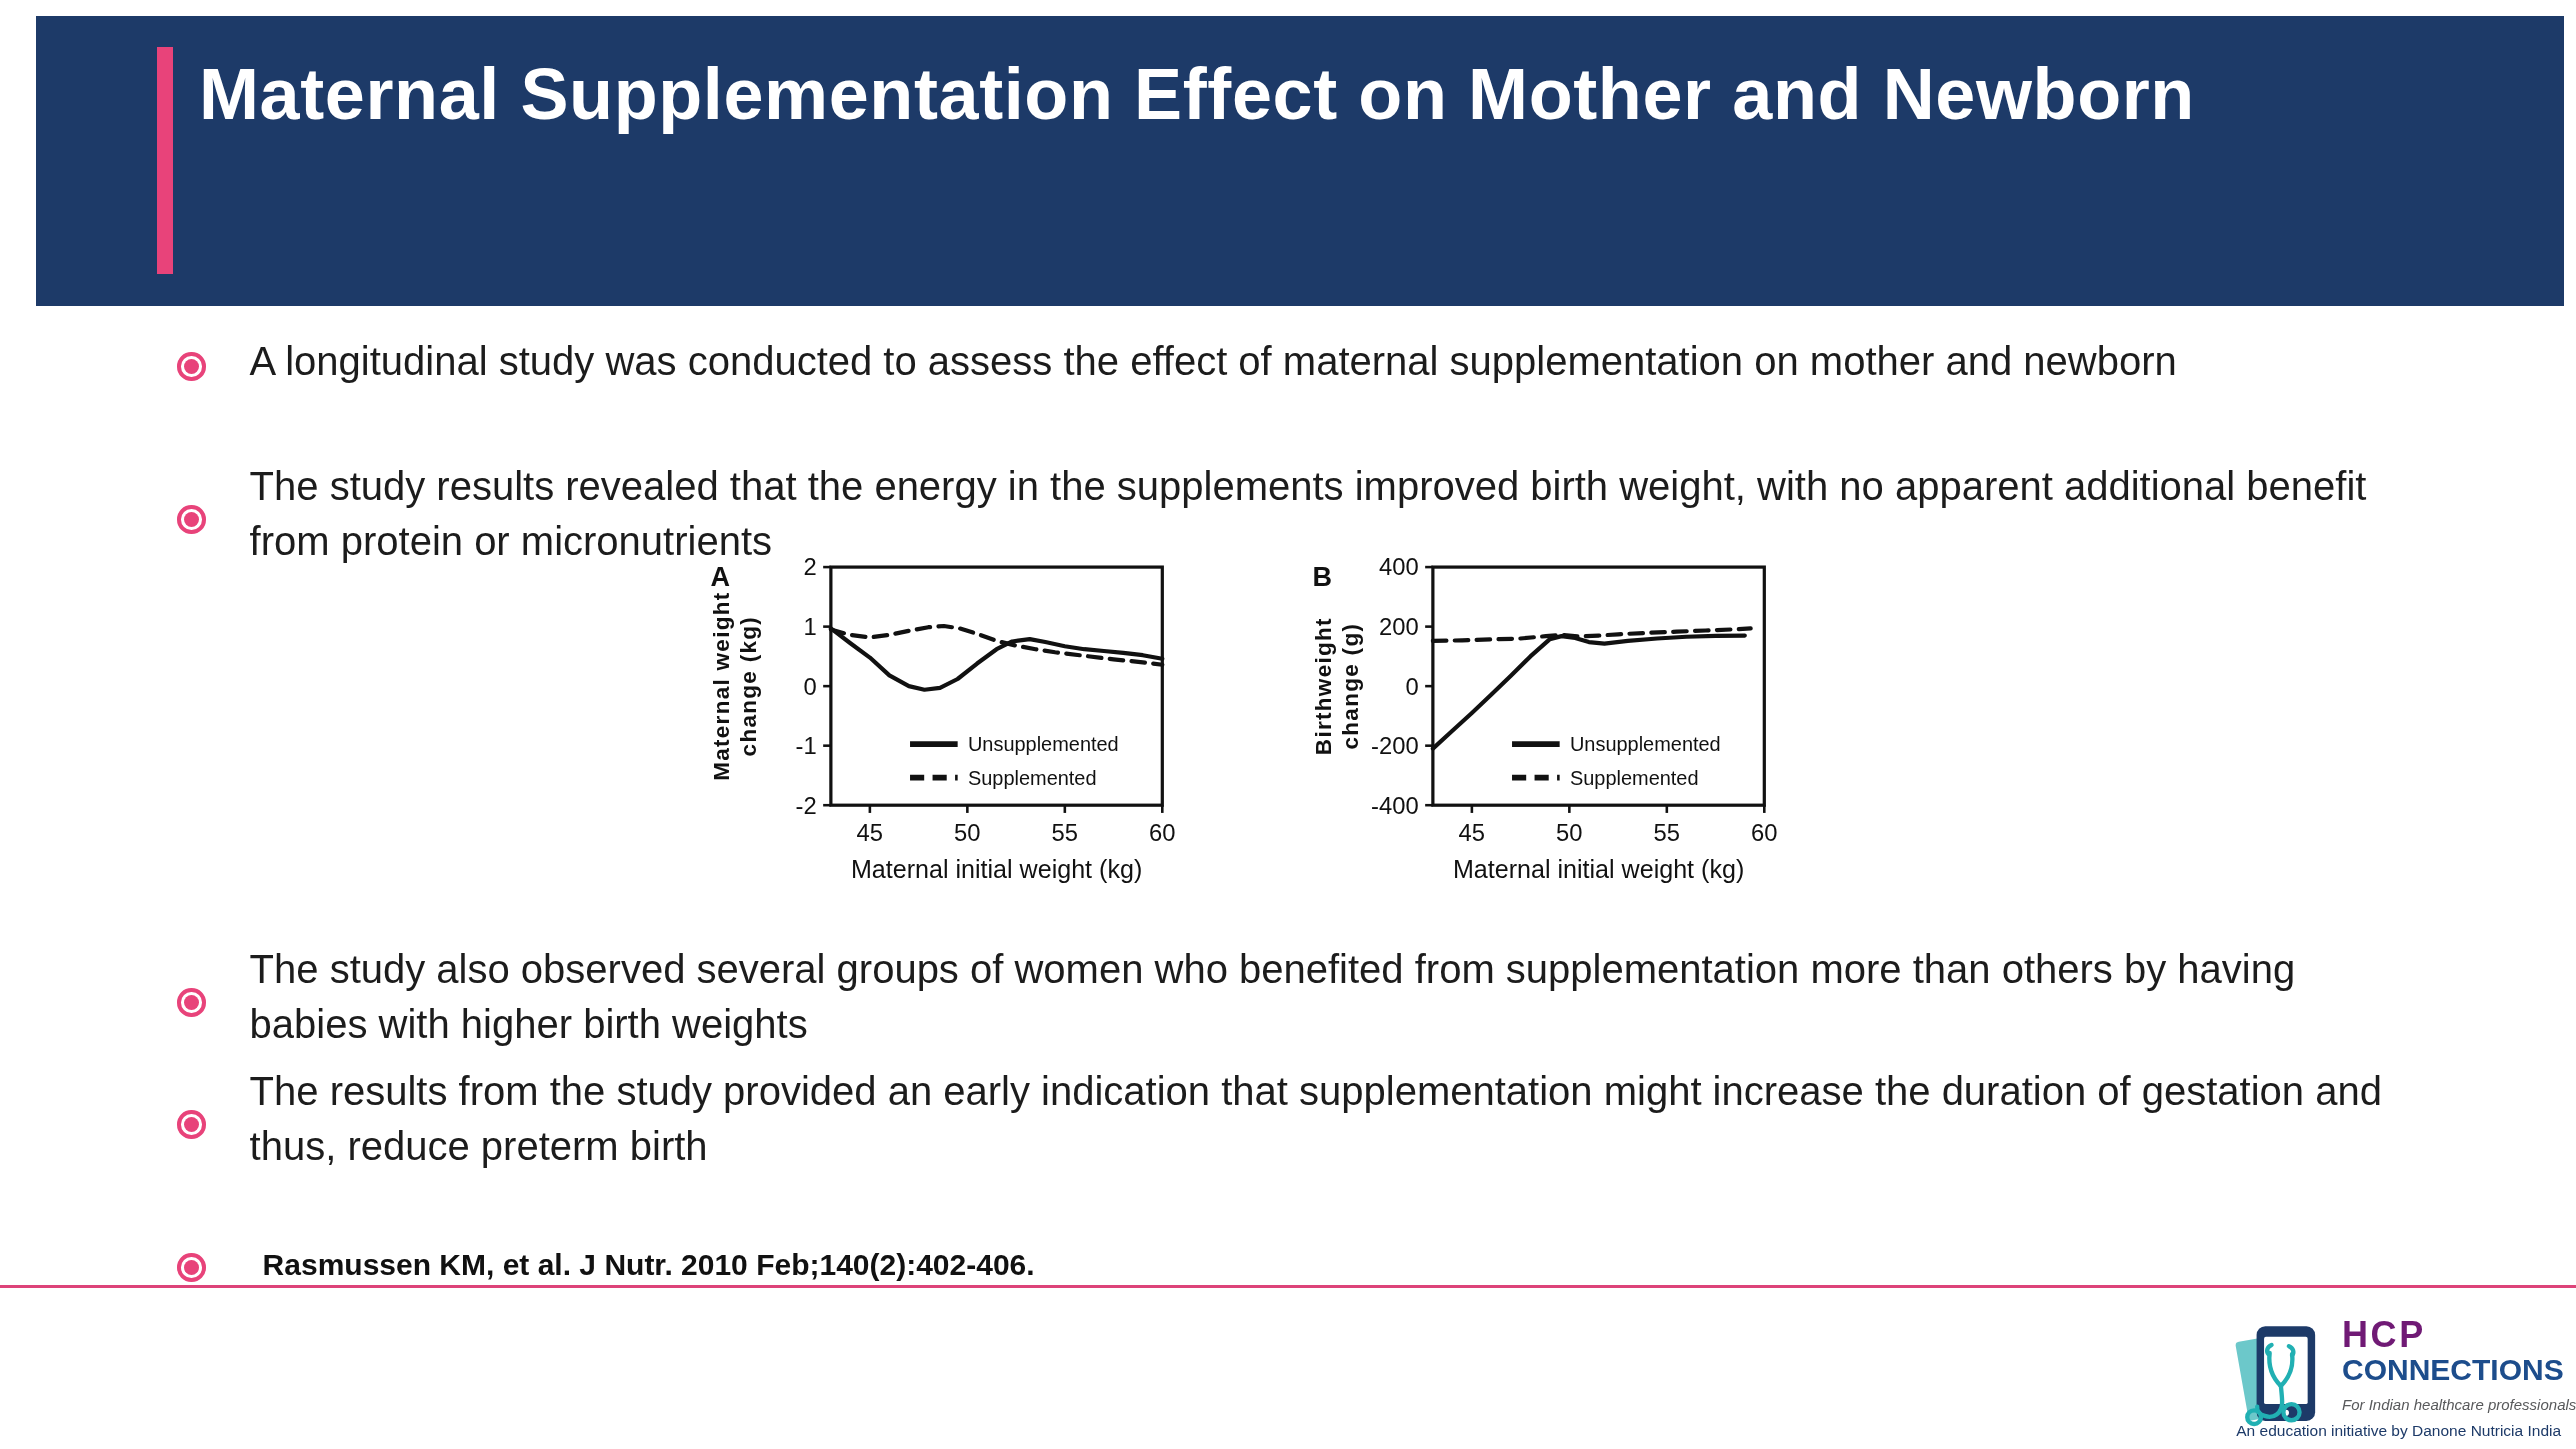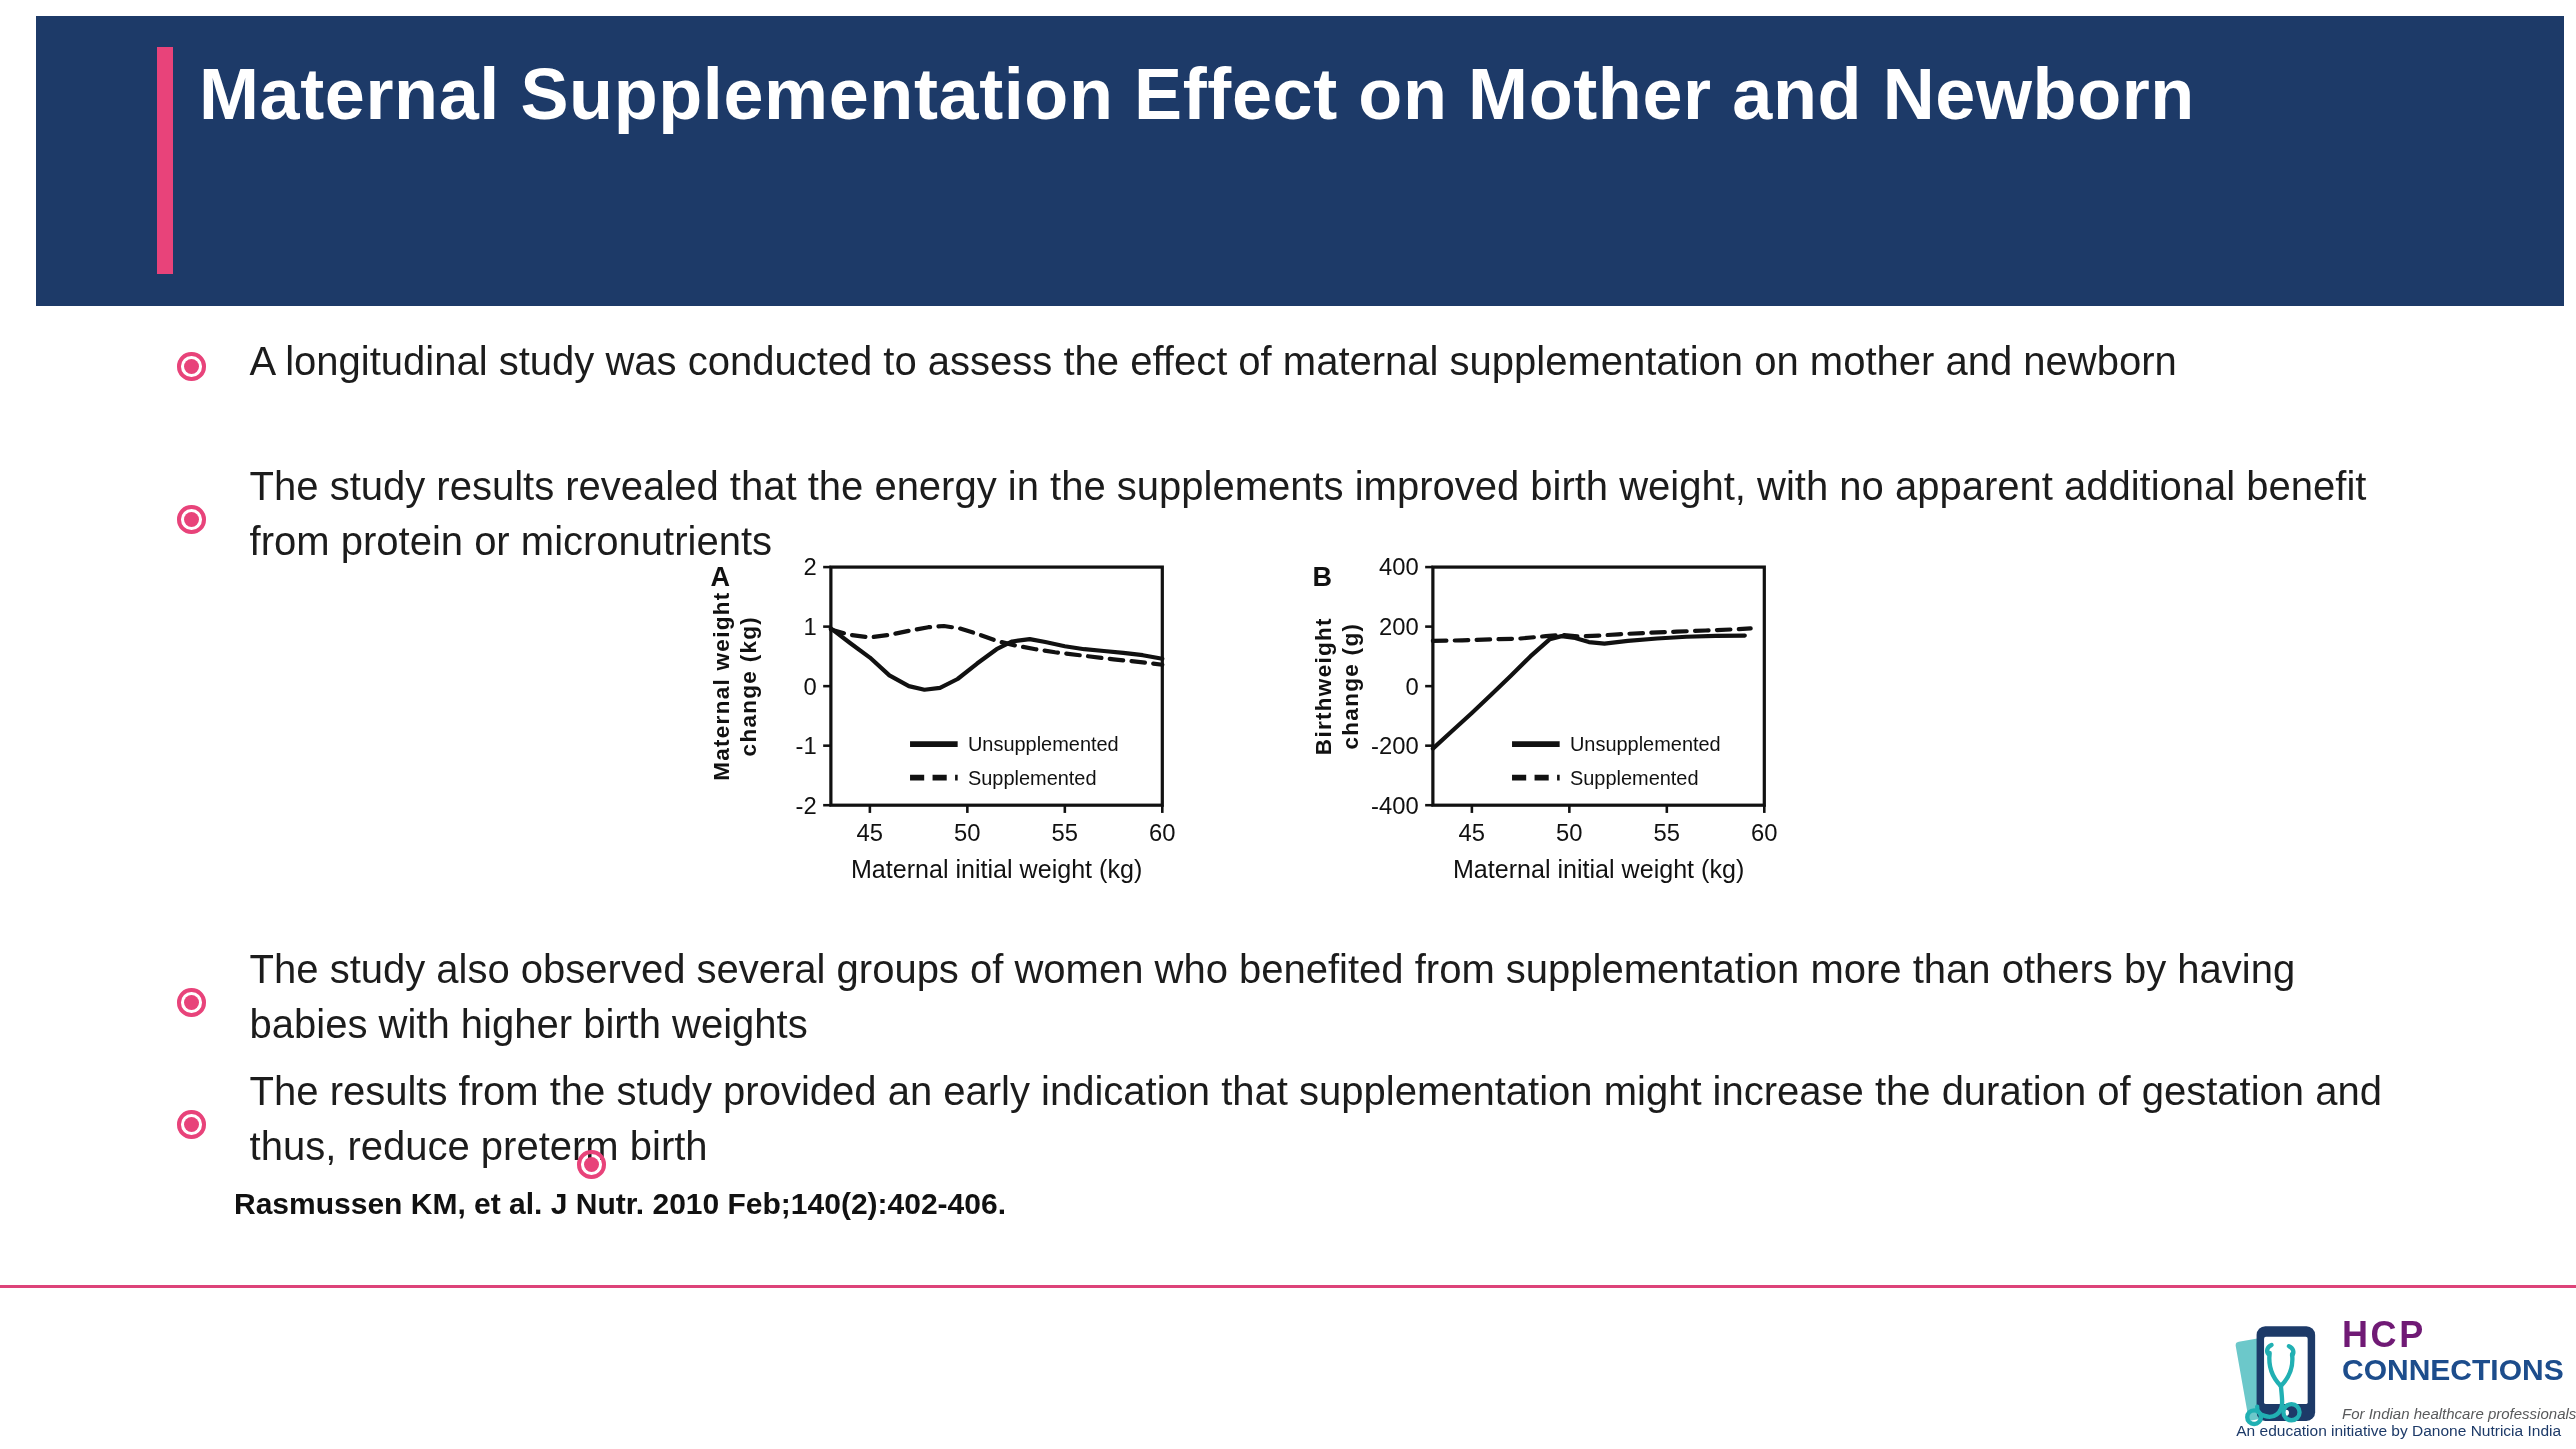--- a/index.html
+++ b/index.html
@@ -15,40 +15,40 @@
   
   .bullet{position:absolute;left:177px;display:flex;align-items:center;}
   .b-icon{flex:none;width:20.6px;height:20.6px;border:4.5px solid #e8437a;border-radius:50%;
           margin-top:10.3px;position:relative;}
   .b-icon::after{content:"";position:absolute;inset:2.6px;background:#e8437a;border-radius:50%;}
   .b-text{margin-left:44px;width:2145px;font-size:40px;line-height:1.38;color:#1c1c1c;}
   .bullet-1{top:334px;}
   .bullet-2{top:459px;}
   .bullet-3{top:942px;}
   .bullet-4{top:1064px;}
-  .bullet-cite{top:1140px;flex-direction:column;}
+  .bullet-cite{top:1240px;}
   .cite-text{margin-left:44px;padding-left:13px;font-size:30px;font-weight:bold;
              line-height:1.3;padding-top:5.2px;color:#111111;}
 
   
   .chart{position:absolute;top:551px;width:477px;height:399px;}
   .chart-a{left:705px;}
   .chart-b{left:1307px;}
   .chart svg{display:block;}
 
   
   .rule{position:absolute;left:0;top:1285px;width:2576px;height:3.2px;background:#dd4379;}
 
   
   .logo{position:absolute;left:2212px;top:1311px;width:364px;height:135px;}
   .logo-icon{position:absolute;left:18px;top:9px;width:103px;height:109px;}
   .logo-text{position:absolute;left:130px;top:6.4px;width:232px;}
   .logo-hcp{font-size:36px;font-weight:bold;color:#701a75;letter-spacing:2.6px;line-height:1.0;}
   .logo-conn{font-size:30px;font-weight:bold;color:#1d4d8c;line-height:1.12;letter-spacing:0px;}
-  .logo-tag{font-size:15px;font-style:italic;color:#58595b;margin-top:18px;white-space:nowrap;}
+  .logo-tag{font-size:15px;font-style:italic;color:#58595b;margin-top:9px;white-space:nowrap;}
   .logo-init{position:absolute;left:9.7px;top:111px;width:354px;text-align:center;
              font-size:15.5px;font-weight:normal;color:#1d3a68;white-space:nowrap;}
 </style>
 </head>
 <body>
 
 <div class="slide">
 
   <div class="header">
     <div class="accent-bar"></div>

